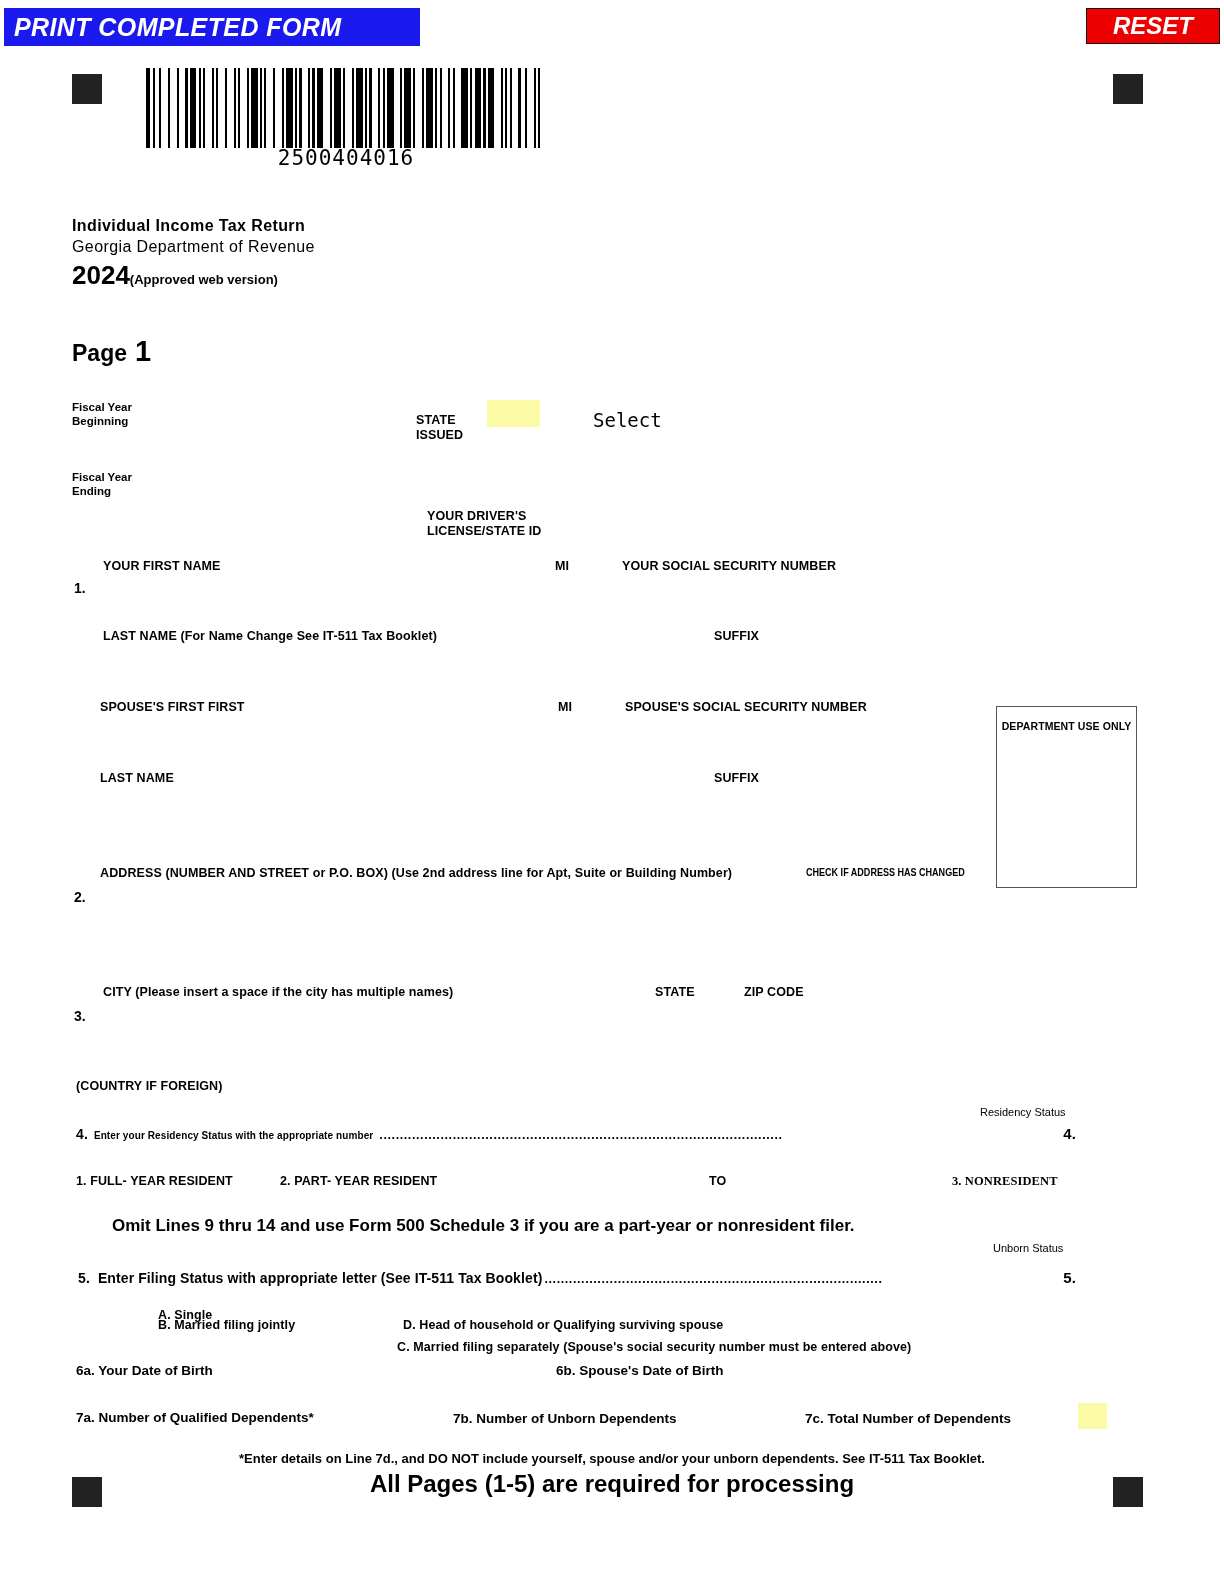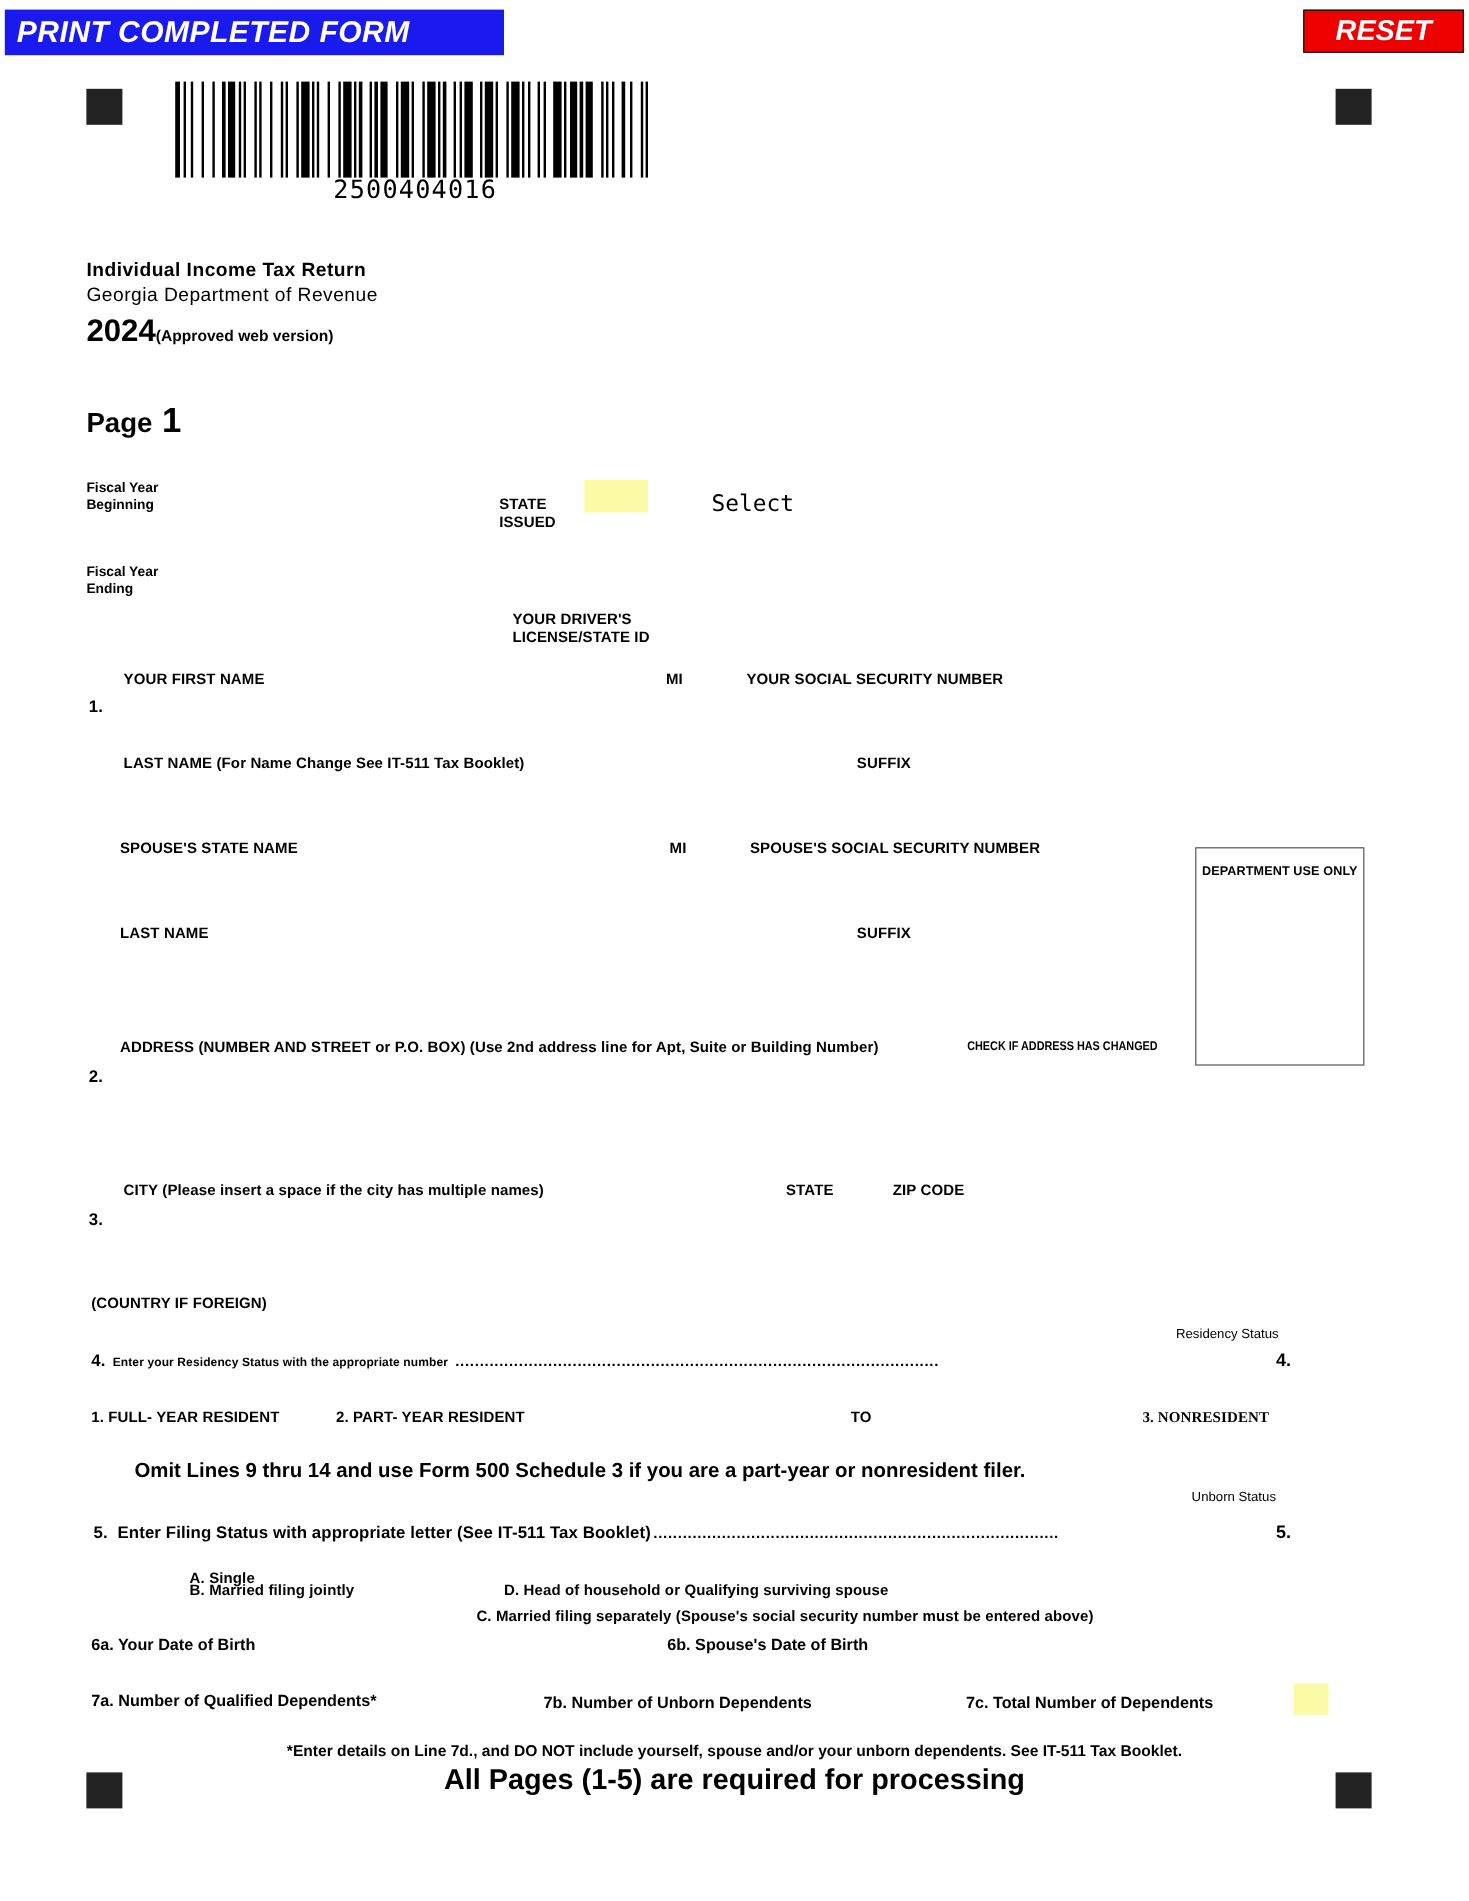--- a/index.html
+++ b/index.html
@@ -270,21 +270,21 @@
 <div class="abs lbl" style="left:622px;top:559px;">YOUR SOCIAL SECURITY NUMBER</div>
 <div class="abs" style="left:100px;top:578px;width:440px;height:28px;"></div>
 <div class="abs" style="left:550px;top:578px;width:50px;height:28px;"></div>
 <div class="abs" style="left:620px;top:578px;width:300px;height:28px;"></div>
 
 <div class="abs lbl" style="left:103px;top:629px;">LAST NAME  (For Name Change See  IT-511 Tax  Booklet)</div>
 <div class="abs lbl" style="left:714px;top:629px;">SUFFIX</div>
 <div class="abs" style="left:100px;top:648px;width:600px;height:28px;"></div>
 <div class="abs" style="left:710px;top:648px;width:90px;height:28px;"></div>
 
-<div class="abs lbl" style="left:100px;top:700px;">SPOUSE'S STATE NAME</div>
+<div class="abs lbl" style="left:100px;top:700px;">SPOUSE'S FIRST FIRST</div>
 <div class="abs lbl" style="left:558px;top:700px;">MI</div>
 <div class="abs lbl" style="left:625px;top:700px;">SPOUSE'S SOCIAL SECURITY NUMBER</div>
 <div class="abs" style="left:98px;top:719px;width:440px;height:28px;"></div>
 <div class="abs" style="left:553px;top:719px;width:50px;height:28px;"></div>
 <div class="abs" style="left:623px;top:719px;width:300px;height:28px;"></div>
 
 <div class="abs lbl" style="left:100px;top:771px;">LAST NAME</div>
 <div class="abs lbl" style="left:714px;top:771px;">SUFFIX</div>
 <div class="abs" style="left:98px;top:790px;width:600px;height:28px;"></div>
 <div class="abs" style="left:710px;top:790px;width:90px;height:28px;"></div>
@@ -336,21 +336,21 @@
   <span class="lbl" style="font-size:14px;margin-right:8px;">5.</span>
   <span class="lbl" style="font-size:14px;white-space:nowrap;">Enter Filing Status  with appropriate  letter (See  IT-511  Tax  Booklet)</span>
   <span class="leader" style="flex:1;margin:0 2px;">...................................................................................</span>
   <span class="lbl" style="font-size:15px;">5.</span>
 </div>
 <div class="abs" style="left:1080px;top:1266px;width:60px;height:26px;"></div>
 
 <div class="abs lbl" style="left:158px;top:1308px;">A. Single</div>
 <div class="abs lbl" style="left:158px;top:1318px;">B. Married filing jointly</div>
 <div class="abs lbl" style="left:397px;top:1296px;margin-top:44px;">C. Married filing separately (Spouse's social security number must be entered above)</div>
-<div class="abs lbl" style="left:398px;top:1318px;padding-left:22px;">D. Head of household or Qualifying surviving spouse</div>
+<div class="abs lbl" style="left:381px;top:1318px;padding-left:22px;">D. Head of household or Qualifying surviving spouse</div>
 
 <div class="abs row-lbl" style="left:76px;top:1363px;">6a.  Your Date of Birth</div>
 <div class="abs" style="left:260px;top:1359px;width:230px;height:26px;"></div>
 <div class="abs row-lbl" style="left:556px;top:1363px;">6b.  Spouse's Date of Birth</div>
 <div class="abs" style="left:770px;top:1359px;width:230px;height:26px;"></div>
 
 <div class="abs row-lbl" style="left:76px;top:1410px;">7a.  Number of  Qualified Dependents*</div>
 <div class="abs" style="left:375px;top:1406px;width:60px;height:26px;"></div>
 <div class="abs row-lbl" style="left:453px;top:1411px;">7b.   Number  of  Unborn  Dependents</div>
 <div class="abs" style="left:737px;top:1406px;width:60px;height:26px;"></div>

